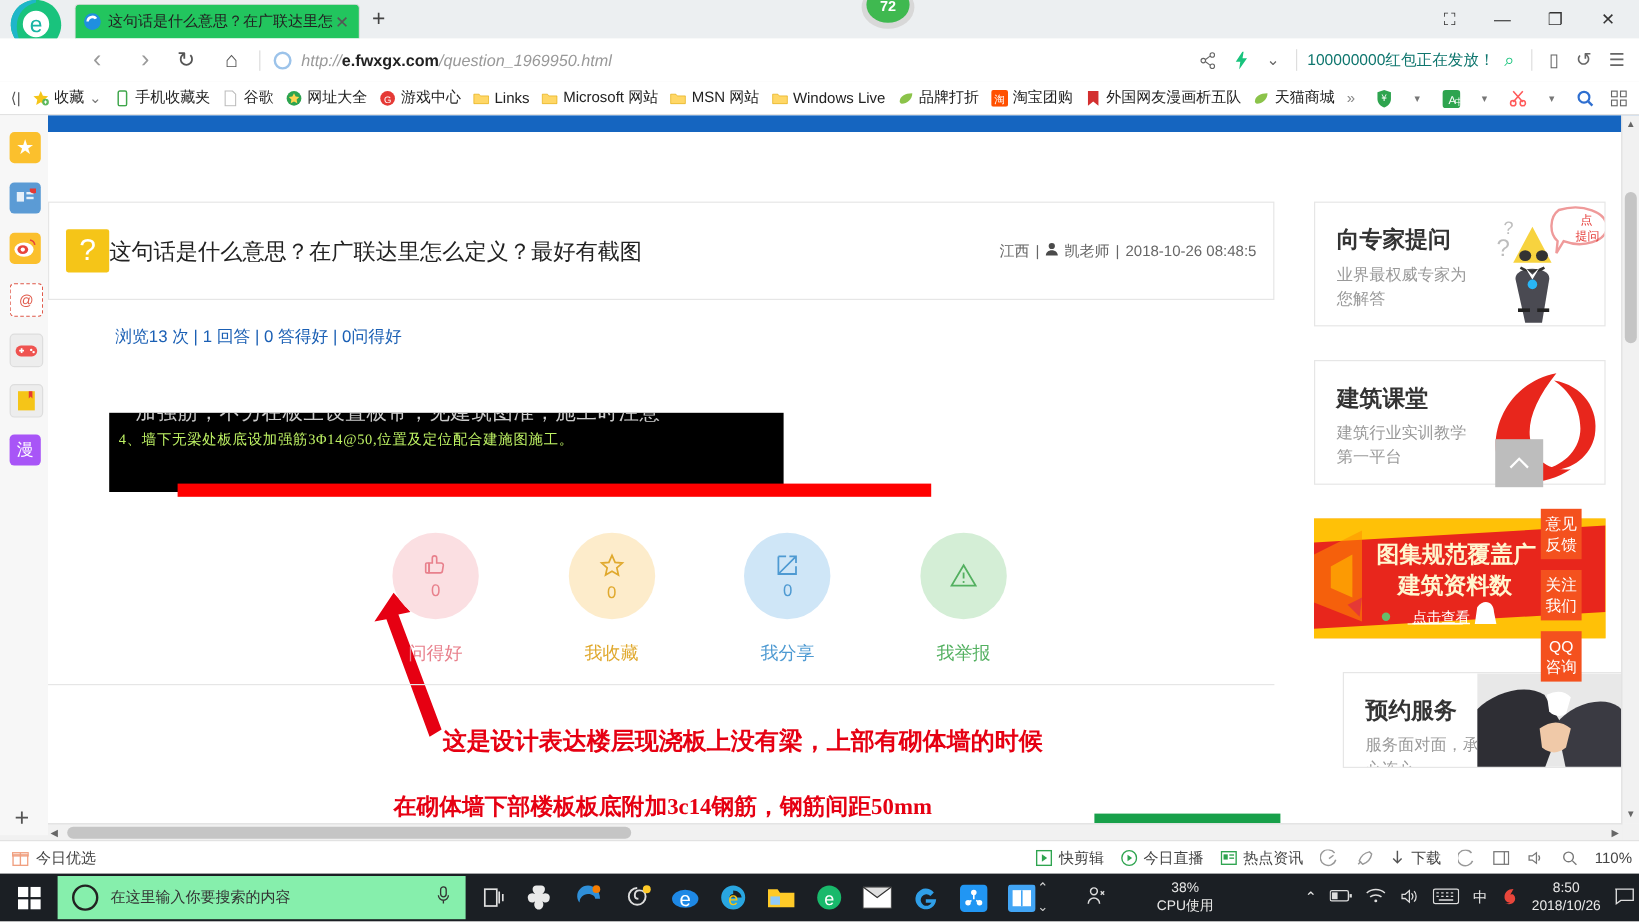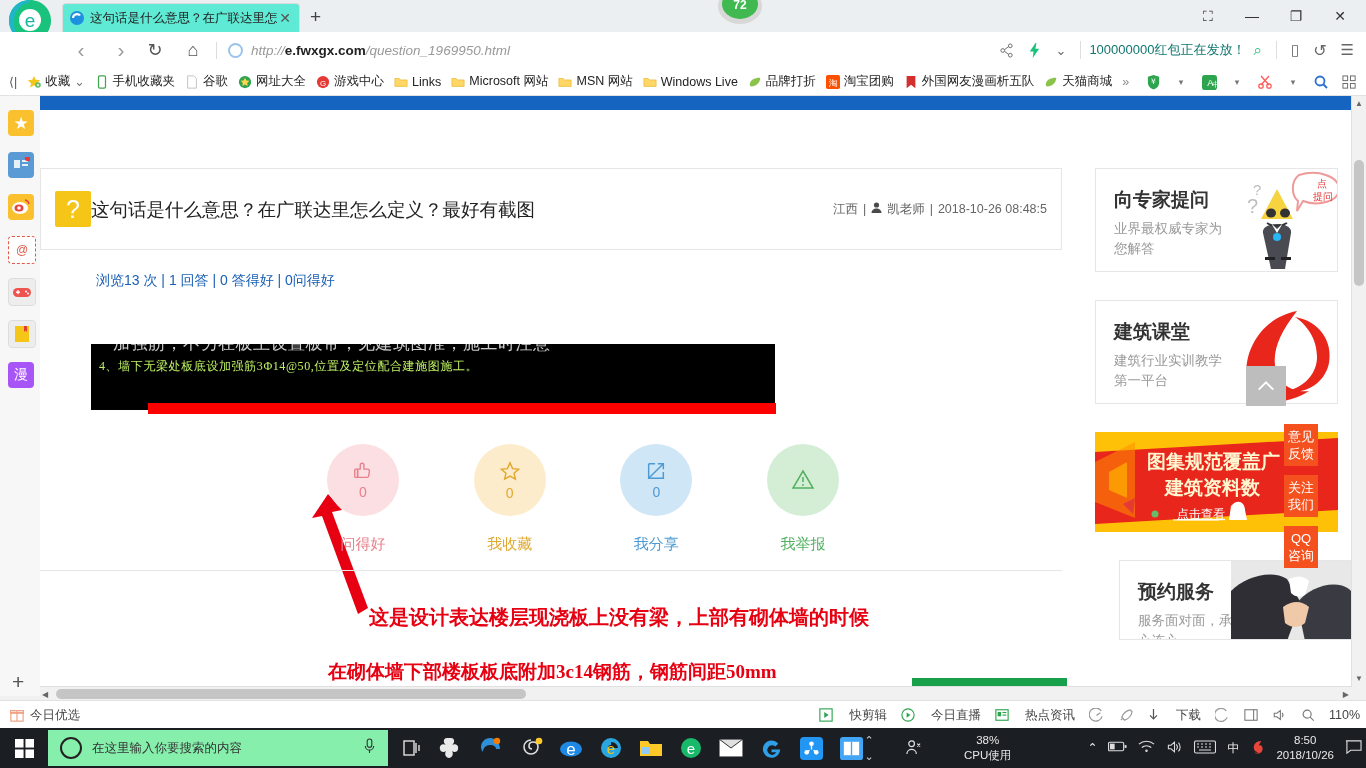--- a/index.html
+++ b/index.html
@@ -7,21 +7,21 @@
     width:1366px;height:768px;overflow:hidden;
     font-family:"Liberation Sans","DejaVu Sans",sans-serif;
     background:#fff;position:relative;
   }
   
   #browser{position:absolute;left:0;top:0;width:1366px;height:728px;background:#f1f1f1;}
 
   
   .tabstrip{position:absolute;left:0;top:0;width:1366px;height:32px;background:#eceff1;}
   .logo-e{position:absolute;left:6px;top:-2px;width:48px;height:54px;}
-  .tab{position:absolute;left:62px;top:3px;width:238px;height:29px;background:#5eead4;
+  .tab{position:absolute;left:62px;top:3px;width:238px;height:29px;background:#22c55e;
        border-top-left-radius:4px;border-top-right-radius:4px;border:1px solid #dcdcdc;border-bottom:none;
        box-sizing:border-box;display:flex;align-items:center;padding:0 6px;}
   .tab .favicon{width:16px;height:16px;flex:0 0 16px;margin-right:5px;}
   .tab .tlabel{font-size:12.5px;color:#222;white-space:nowrap;overflow:hidden;flex:1;}
   .tab .tclose{font-size:14px;color:#555;width:16px;text-align:center;cursor:default;}
   .newtab{position:absolute;left:310px;top:6px;font-size:19px;color:#444;font-weight:300;}
   .greenbadge{position:absolute;left:716px;top:-10px;width:48px;height:38px;}
 
   .wbtns{position:absolute;right:4px;top:2px;display:flex;align-items:center;height:28px;}
   .wbtn{width:44px;height:28px;display:flex;align-items:center;justify-content:center;
@@ -64,21 +64,21 @@
          box-sizing:border-box;display:flex;align-items:center;padding:0 14px;}
   .qmark{width:36px;height:36px;background:#f5c518;color:#fff;font-size:25px;display:flex;
          align-items:center;justify-content:center;border-radius:2px;flex:0 0 36px;}
   .qtitle{margin-left:0;font-size:18.5px;color:#222;flex:1;white-space:nowrap;overflow:hidden;}
   .qmeta{font-size:12.5px;color:#666;white-space:nowrap;display:flex;align-items:center;gap:5px;}
   .qmeta .pin{color:#4a4a4a;}
 
   .qstats{position:absolute;left:56px;top:162px;font-size:14px;color:#1a5fb4;white-space:nowrap;}
 
   
-  .blackimg{position:absolute;left:51px;top:234px;width:684px;height:66px;background:#000;overflow:hidden;}
+  .blackimg{position:absolute;left:51px;top:234px;width:562px;height:66px;background:#000;overflow:hidden;}
   .blackimg .cutline{position:absolute;left:22px;top:-12px;width:640px;font-size:17px;color:#efefef;
                      white-space:nowrap;font-family:"Liberation Serif",serif;letter-spacing:.5px;opacity:.85;}
   .blackimg .mainline{position:absolute;left:8px;top:14px;font-size:12px;color:#bef264;white-space:nowrap;
                       font-family:"Liberation Serif",serif;letter-spacing:.6px;}
   .redbar{position:absolute;left:108px;top:293px;width:628px;height:11px;background:#ff0000;}
 
   
   .arrow{position:absolute;left:262px;top:380px;width:90px;height:130px;}
 
   
@@ -125,21 +125,21 @@
   .vthumb{position:absolute;left:2px;top:64px;width:10px;height:126px;background:#c5c5c5;border-radius:5px;}
   .vtri{position:absolute;left:3px;font-size:8px;color:#666;}
   .hscroll{position:absolute;left:40px;top:686px;width:1312px;height:14px;background:#f1f1f1;border-top:1px solid #e0e0e0;}
   .hthumb{position:absolute;left:16px;top:2px;width:470px;height:10px;background:#c5c5c5;border-radius:5px;}
 
   
   .statusbar{position:absolute;left:0;top:700px;width:1366px;height:28px;background:#fff;border-top:1px solid #e2e2e2;
              display:flex;align-items:center;}
   .sbleft{display:flex;align-items:center;margin-left:10px;font-size:12.5px;color:#444;gap:6px;}
   .sbright{position:absolute;right:6px;display:flex;align-items:center;gap:14px;font-size:12.5px;color:#444;}
-  .sbitem{display:flex;align-items:center;gap:16px;}
+  .sbitem{display:flex;align-items:center;gap:5px;}
 
   
   .taskbar{position:absolute;left:0;top:728px;width:1366px;height:40px;background:#1b1f24;}
   .startbtn{position:absolute;left:0;top:0;width:48px;height:40px;display:flex;align-items:center;justify-content:center;}
   .searchbox{position:absolute;left:48px;top:2px;width:340px;height:36px;background:#86efac;display:flex;align-items:center;}
   .searchbox .circ{width:18px;height:18px;border:2px solid #222;border-radius:50%;margin-left:12px;flex:0 0 18px;}
   .searchbox .sph{margin-left:10px;font-size:12.5px;color:#333;flex:1;}
   .tbicons{position:absolute;left:396px;top:0;height:40px;display:flex;align-items:center;gap:10px;}
   .tbi{width:30px;height:30px;display:flex;align-items:center;justify-content:center;position:relative;}
   .trayL{position:absolute;left:905px;top:0;height:40px;display:flex;align-items:center;color:#e8e8e8;font-size:11px;}

